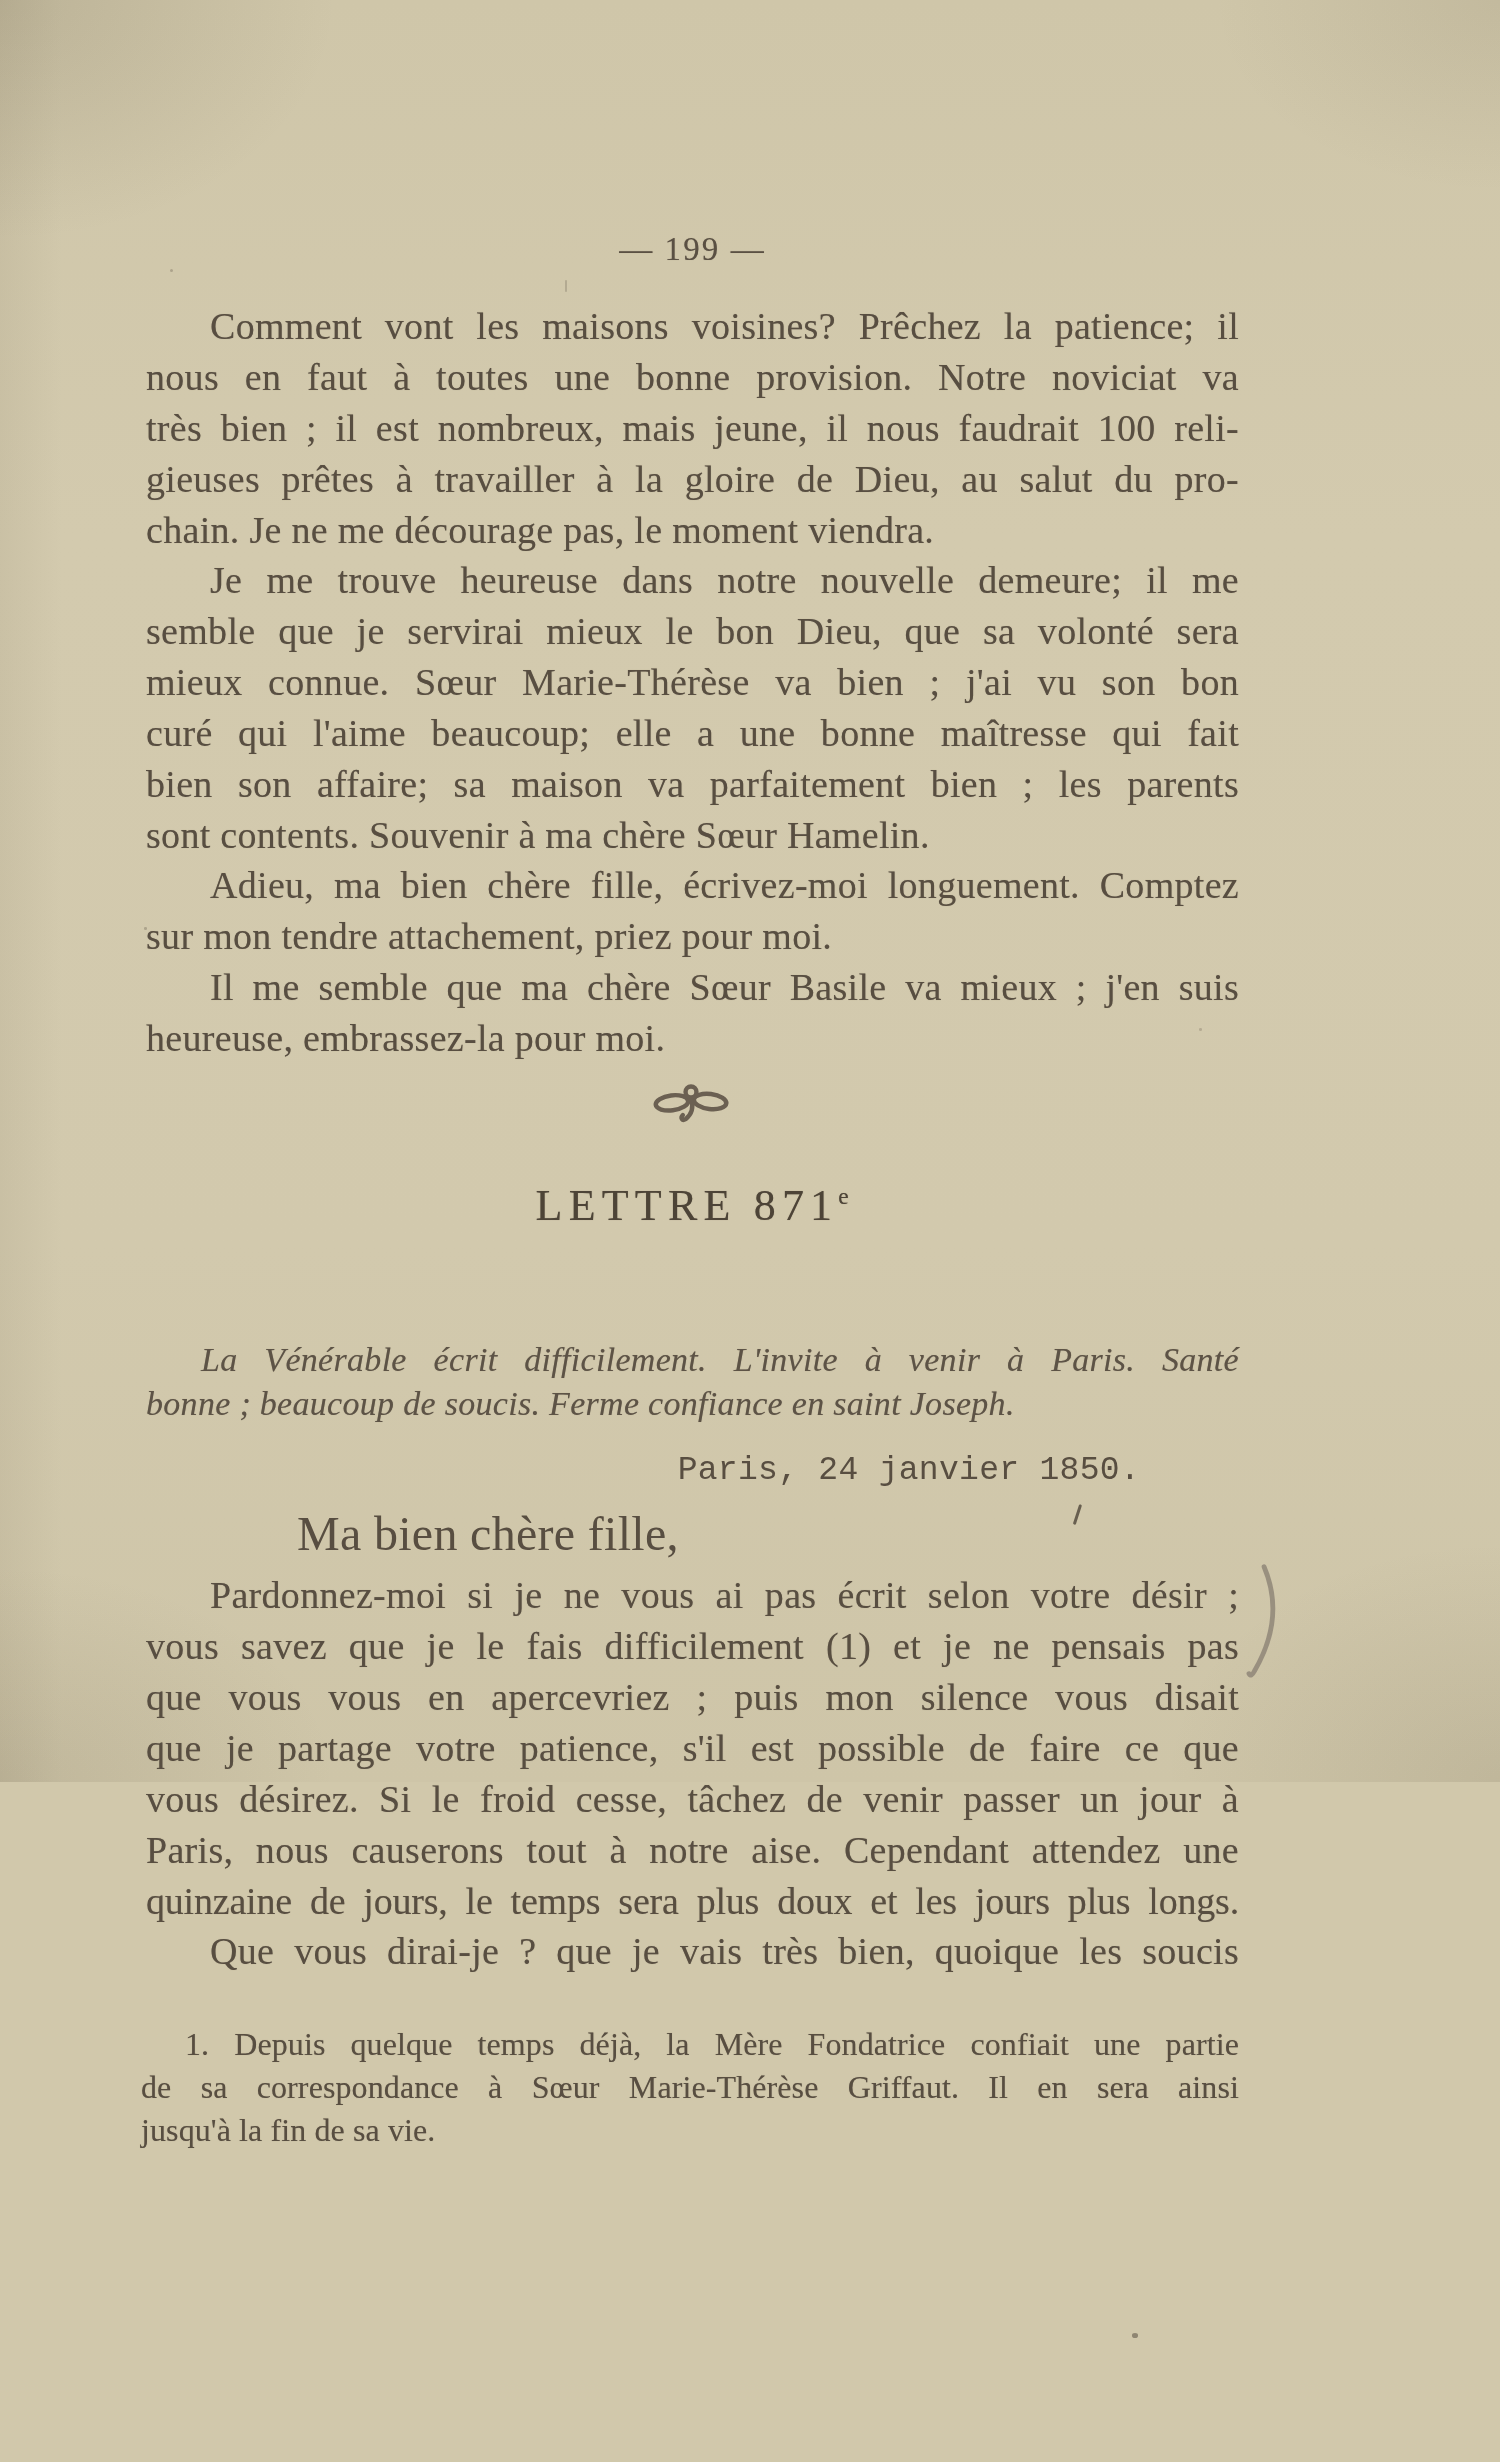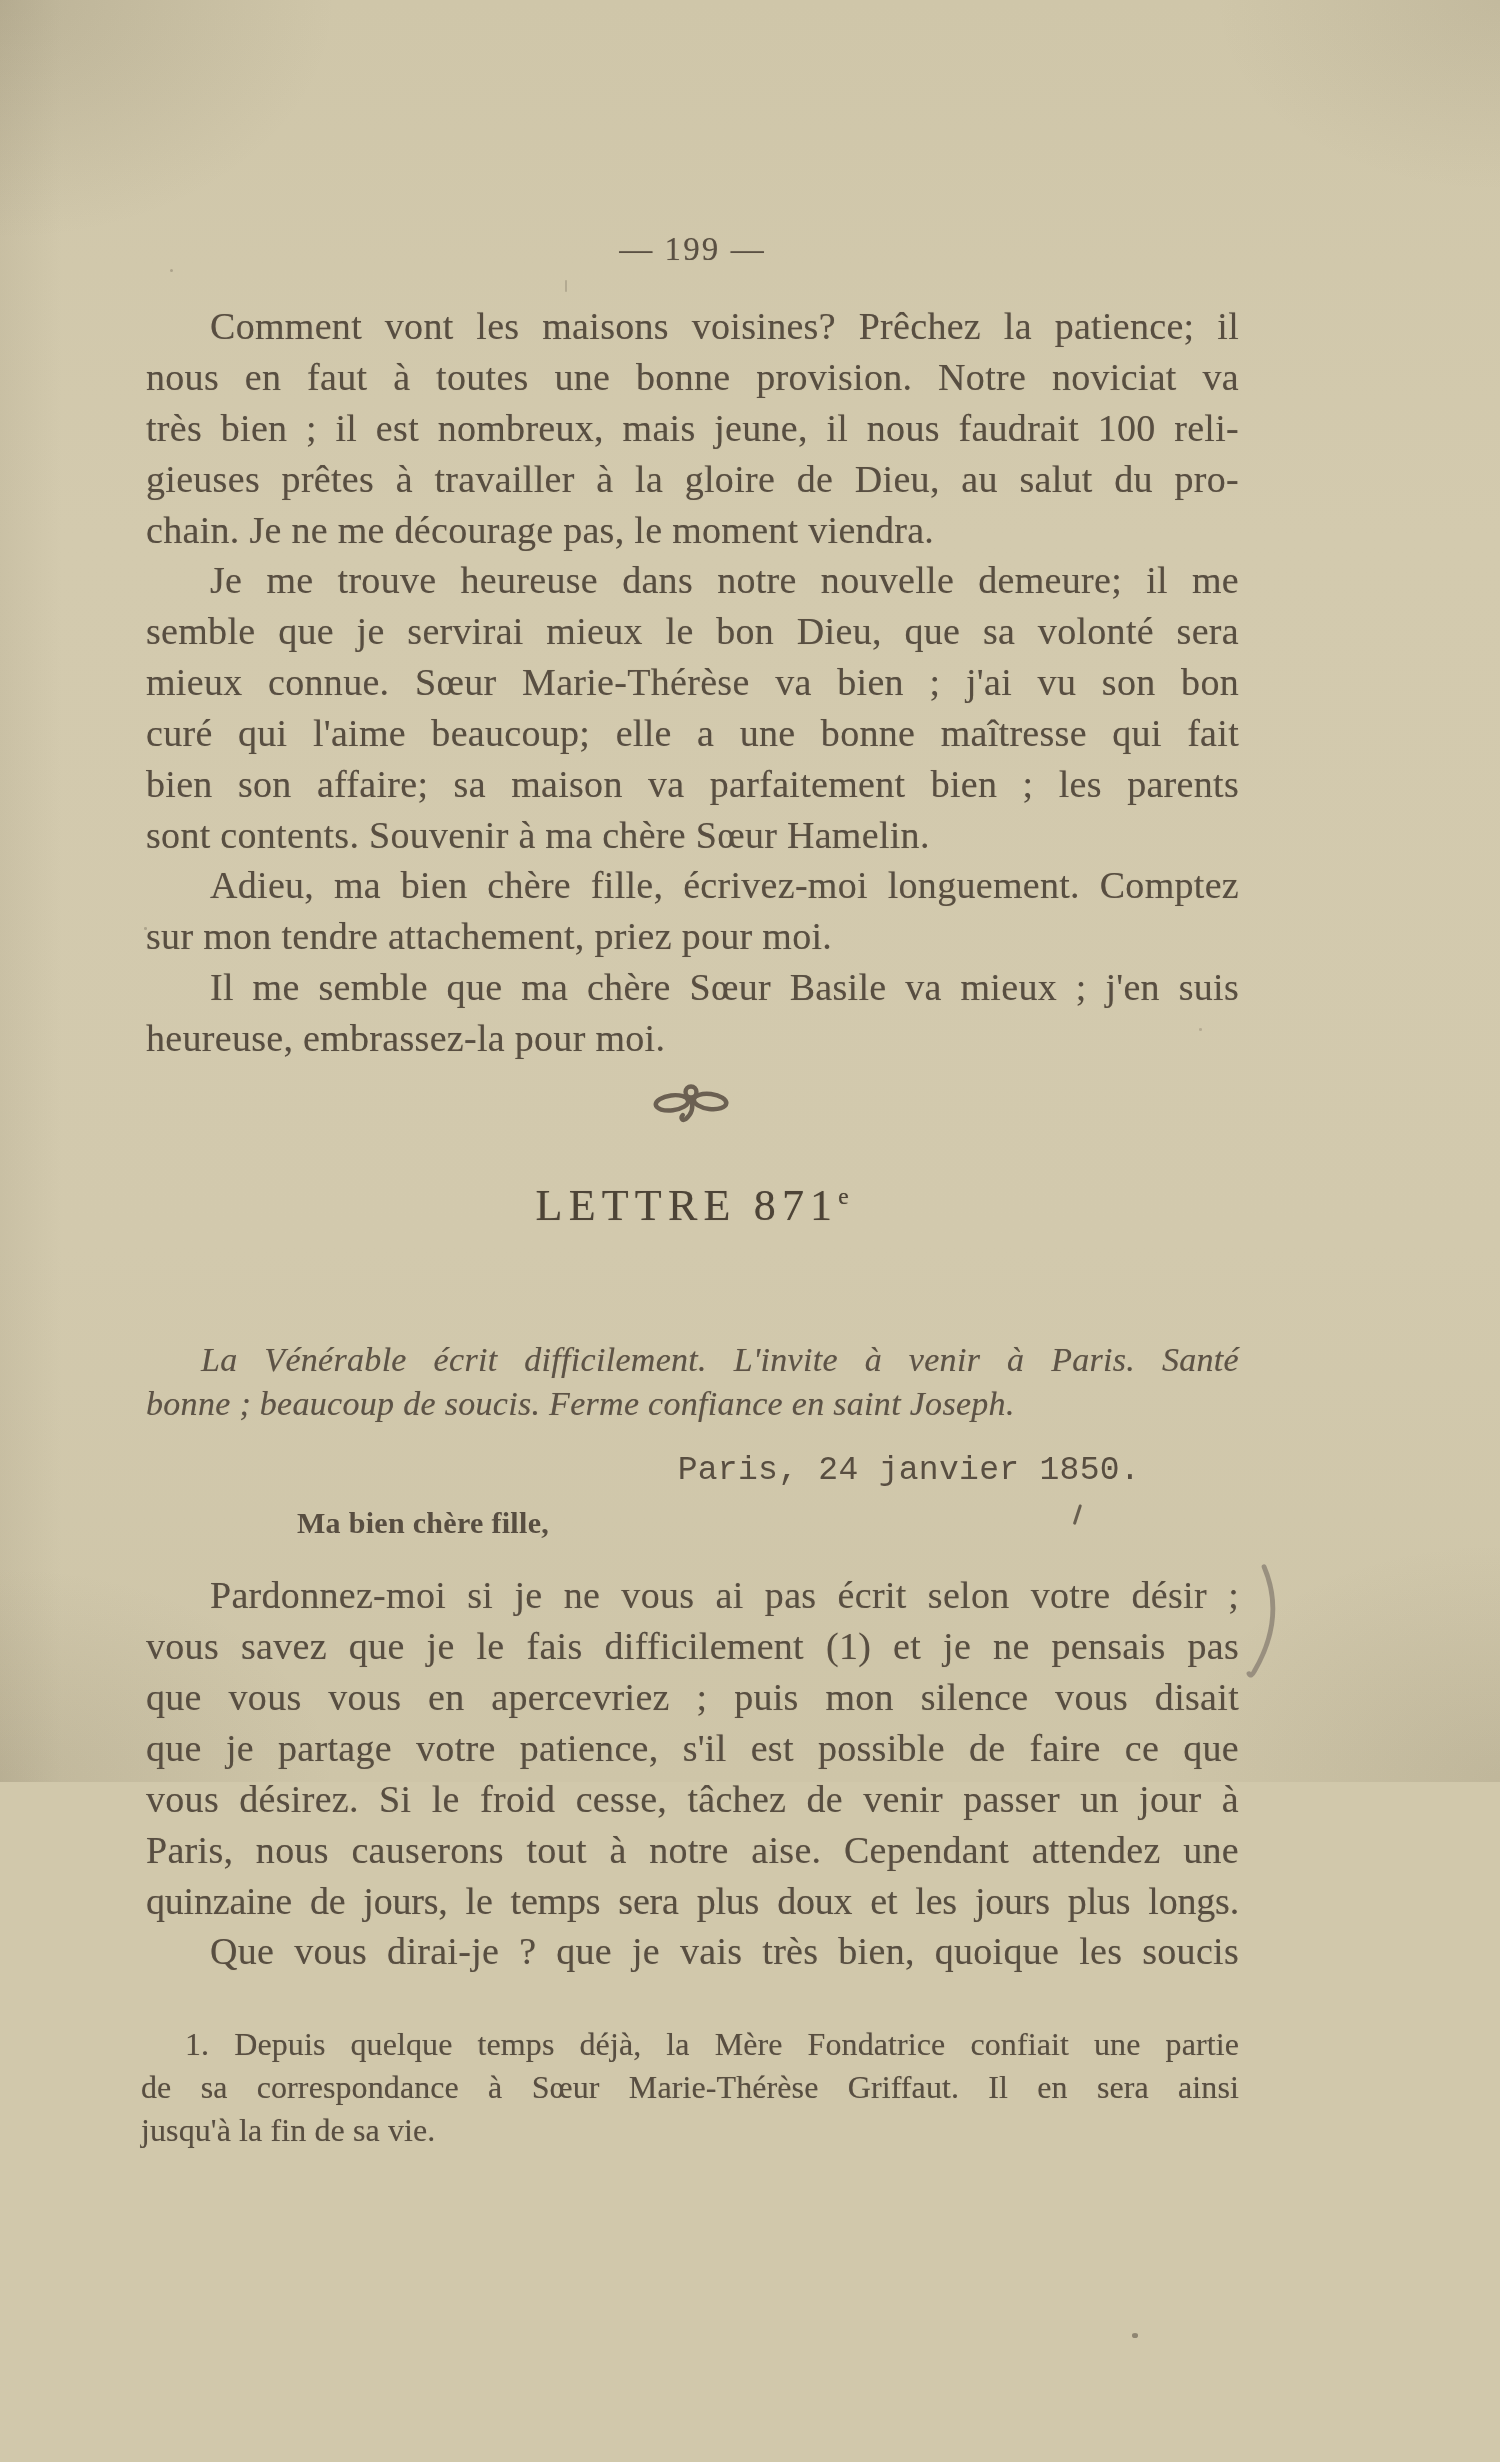--- a/index.html
+++ b/index.html
@@ -39,21 +39,21 @@
     text-shadow:0 0 0.7px rgba(77,68,55,0.5);
   }
   .heading sup{font-size:23.4px;letter-spacing:0.7px;}
   .subtitle{
     font-size:31px;letter-spacing:1.7px;text-align:center;color:#564c3f;
     text-shadow:0 0 0.7px rgba(87,78,65,0.4);
   }
   .summary{font-style:italic;font-size:34px;line-height:44px;color:#5d5346;}
   .summary .line{font-size:34px;line-height:44px;}
   .dateline{font-size:33px;letter-spacing:0.3px;text-align:right;font-family:Liberation Mono, monospace;}
-  .salutation{font-size:30px;letter-spacing:0.3px;font-weight:bold;}
+  .salutation{font-size:48px;letter-spacing:0.3px;}
   .footnote .line{font-size:32px;line-height:43px;letter-spacing:0.1px;}
   .fn-indent{text-indent:44px;}
   .speck{position:absolute;background:#5a5043;border-radius:50%;}
   .datemark{
     position:absolute;left:1076px;top:1504px;width:2.7px;height:20.6px;
     background:#564c3f;transform:rotate(18deg);border-radius:1.4px;opacity:.85;
   }
   .pencil{position:absolute;left:1238px;top:1561px;}
   .ornament{position:absolute;left:650px;top:1077px;width:82px;height:49px;}
 </style>

